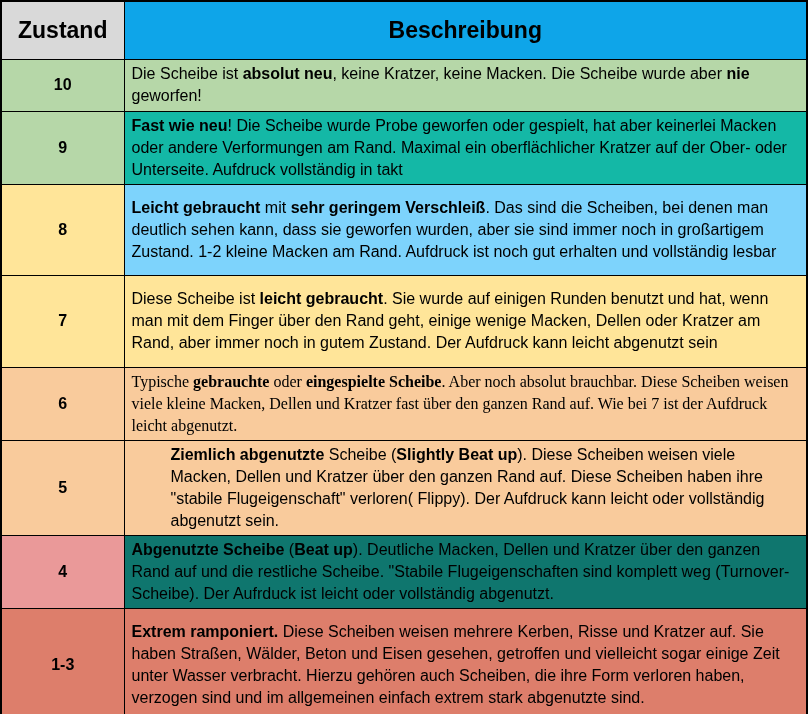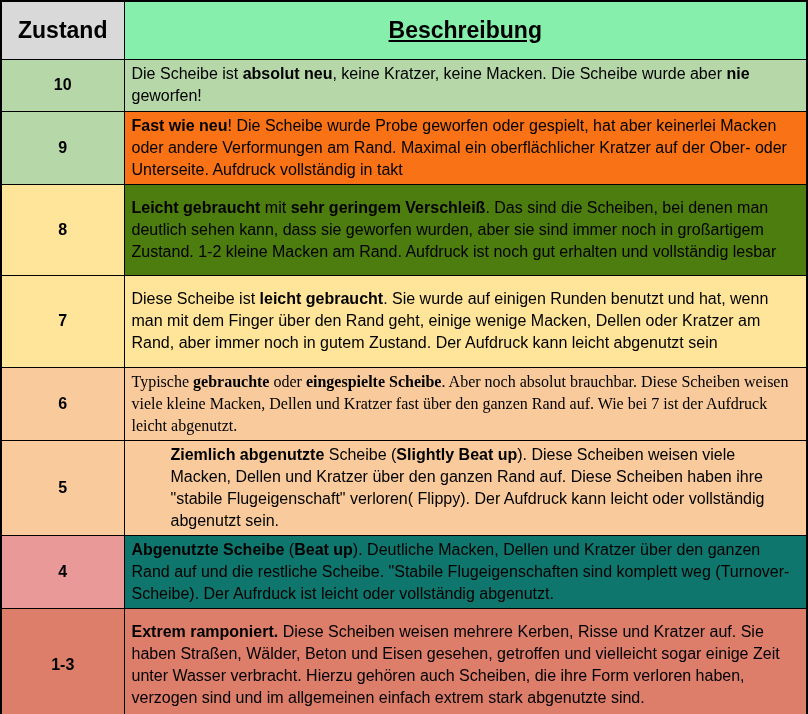--- a/index.html
+++ b/index.html
@@ -61,35 +61,35 @@
   tbody tr:nth-child(8) { height: 114px; }
 </style>
 </head>
 <body>
 
 <div class="page">
   <table class="condition-table">
     <thead>
       <tr>
         <th class="col-zustand" style="background: rgb(217, 217, 217);">Zustand</th>
-        <th class="col-beschreibung" style="background: #86efac; text-decoration: underline;">Beschreibung</th>
+        <th class="col-beschreibung" style="background: #0ea5e9;">Beschreibung</th>
       </tr>
     </thead>
     <tbody>
         <tr>
           <td class="zustand" style="background: rgb(182, 215, 168);">10</td>
           <td class="desc" style="background: rgb(182, 215, 168);"><span>Die Scheibe ist </span><b>absolut neu</b><span>, keine Kratzer, keine Macken. Die Scheibe wurde aber </span><b>nie</b><span> geworfen!</span></td>
         </tr>
         <tr>
           <td class="zustand" style="background: rgb(182, 215, 168);">9</td>
-          <td class="desc" style="background: #f97316;"><b>Fast wie neu</b><span>! Die Scheibe wurde Probe geworfen oder gespielt, hat aber keinerlei Macken oder andere Verformungen am Rand. Maximal ein oberflächlicher Kratzer auf der Ober- oder Unterseite. Aufdruck vollständig in takt</span></td>
+          <td class="desc" style="background: #14b8a6;"><b>Fast wie neu</b><span>! Die Scheibe wurde Probe geworfen oder gespielt, hat aber keinerlei Macken oder andere Verformungen am Rand. Maximal ein oberflächlicher Kratzer auf der Ober- oder Unterseite. Aufdruck vollständig in takt</span></td>
         </tr>
         <tr>
           <td class="zustand" style="background: rgb(255, 229, 153);">8</td>
-          <td class="desc" style="background: #4d7c0f;"><b>Leicht gebraucht</b><span> mit </span><b>sehr geringem Verschleiß</b><span>. Das sind die Scheiben, bei denen man deutlich sehen kann, dass sie geworfen wurden, aber sie sind immer noch in großartigem Zustand. 1-2 kleine Macken am Rand. Aufdruck ist noch gut erhalten und vollständig lesbar</span></td>
+          <td class="desc" style="background: #7dd3fc;"><b>Leicht gebraucht</b><span> mit </span><b>sehr geringem Verschleiß</b><span>. Das sind die Scheiben, bei denen man deutlich sehen kann, dass sie geworfen wurden, aber sie sind immer noch in großartigem Zustand. 1-2 kleine Macken am Rand. Aufdruck ist noch gut erhalten und vollständig lesbar</span></td>
         </tr>
         <tr>
           <td class="zustand" style="background: rgb(255, 229, 153);">7</td>
           <td class="desc" style="background: rgb(255, 229, 153);"><span>Diese Scheibe ist </span><b>leicht gebraucht</b><span>. Sie wurde auf einigen Runden benutzt und hat, wenn man mit dem Finger über den Rand geht, einige wenige Macken, Dellen oder Kratzer am Rand, aber immer noch in gutem Zustand. Der Aufdruck kann leicht abgenutzt sein</span></td>
         </tr>
         <tr>
           <td class="zustand" style="background: rgb(249, 203, 156);">6</td>
           <td class="desc" style="background: rgb(249, 203, 156); font-family: Liberation Serif, serif;"><span>Typische </span><b>gebrauchte</b><span> oder </span><b>eingespielte Scheibe</b><span>. Aber noch absolut brauchbar. Diese Scheiben weisen viele kleine Macken, Dellen und Kratzer fast über den ganzen Rand auf. Wie bei 7 ist der Aufdruck leicht abgenutzt.</span></td>
         </tr>
         <tr>

